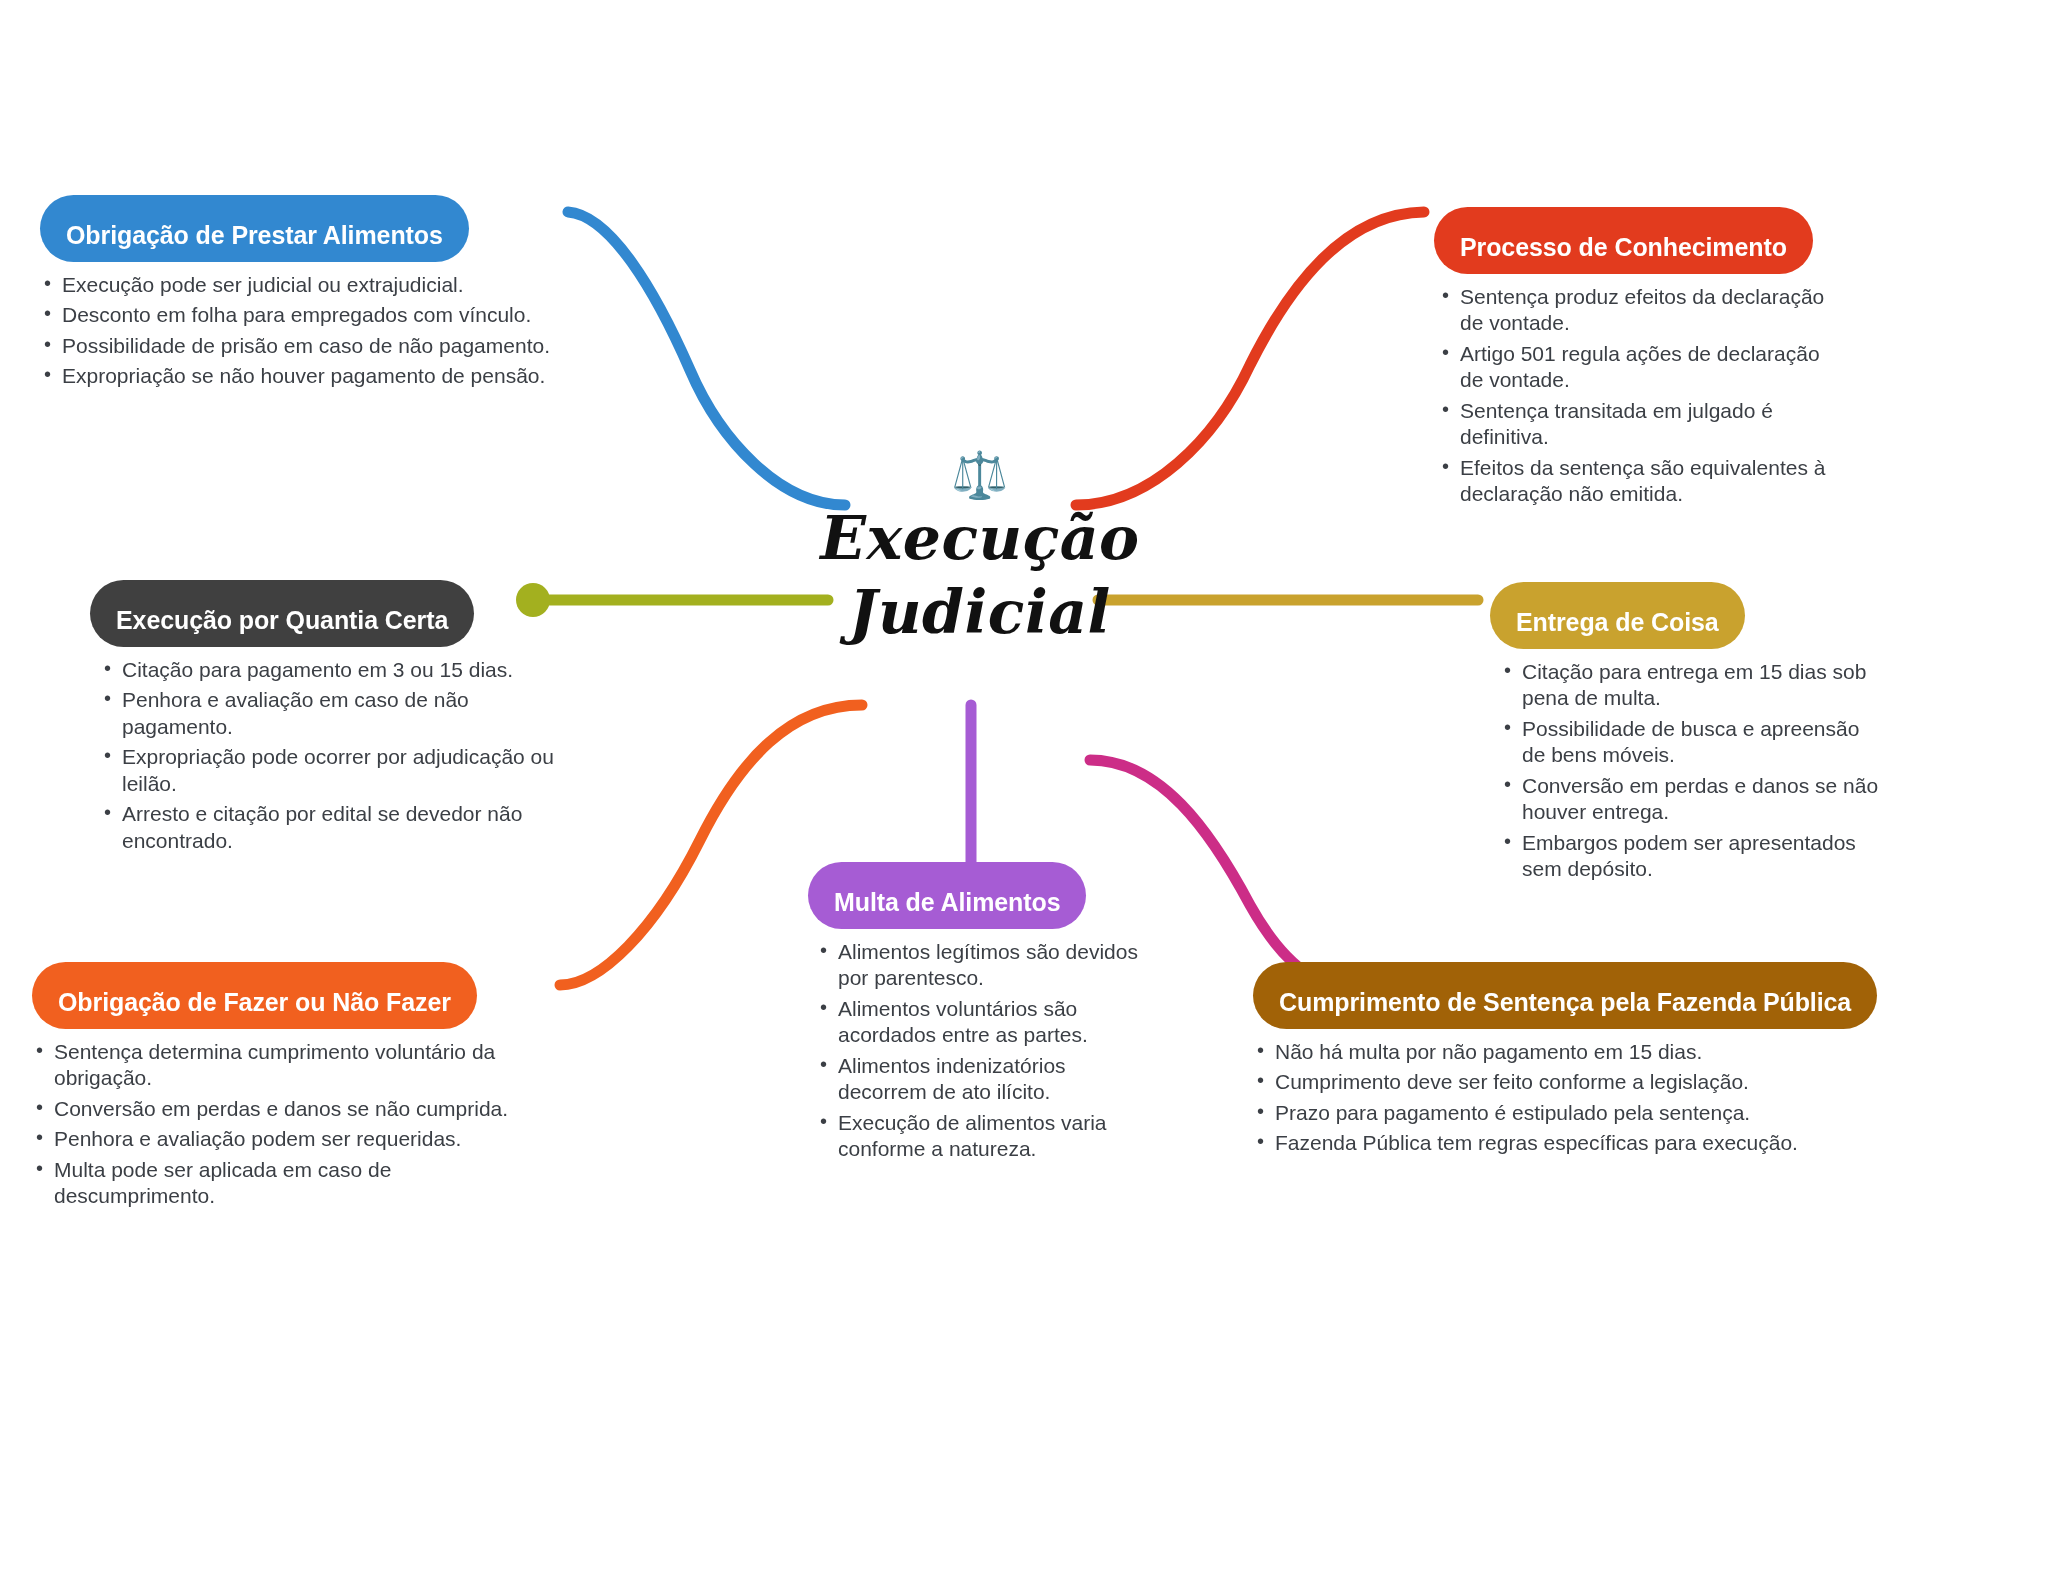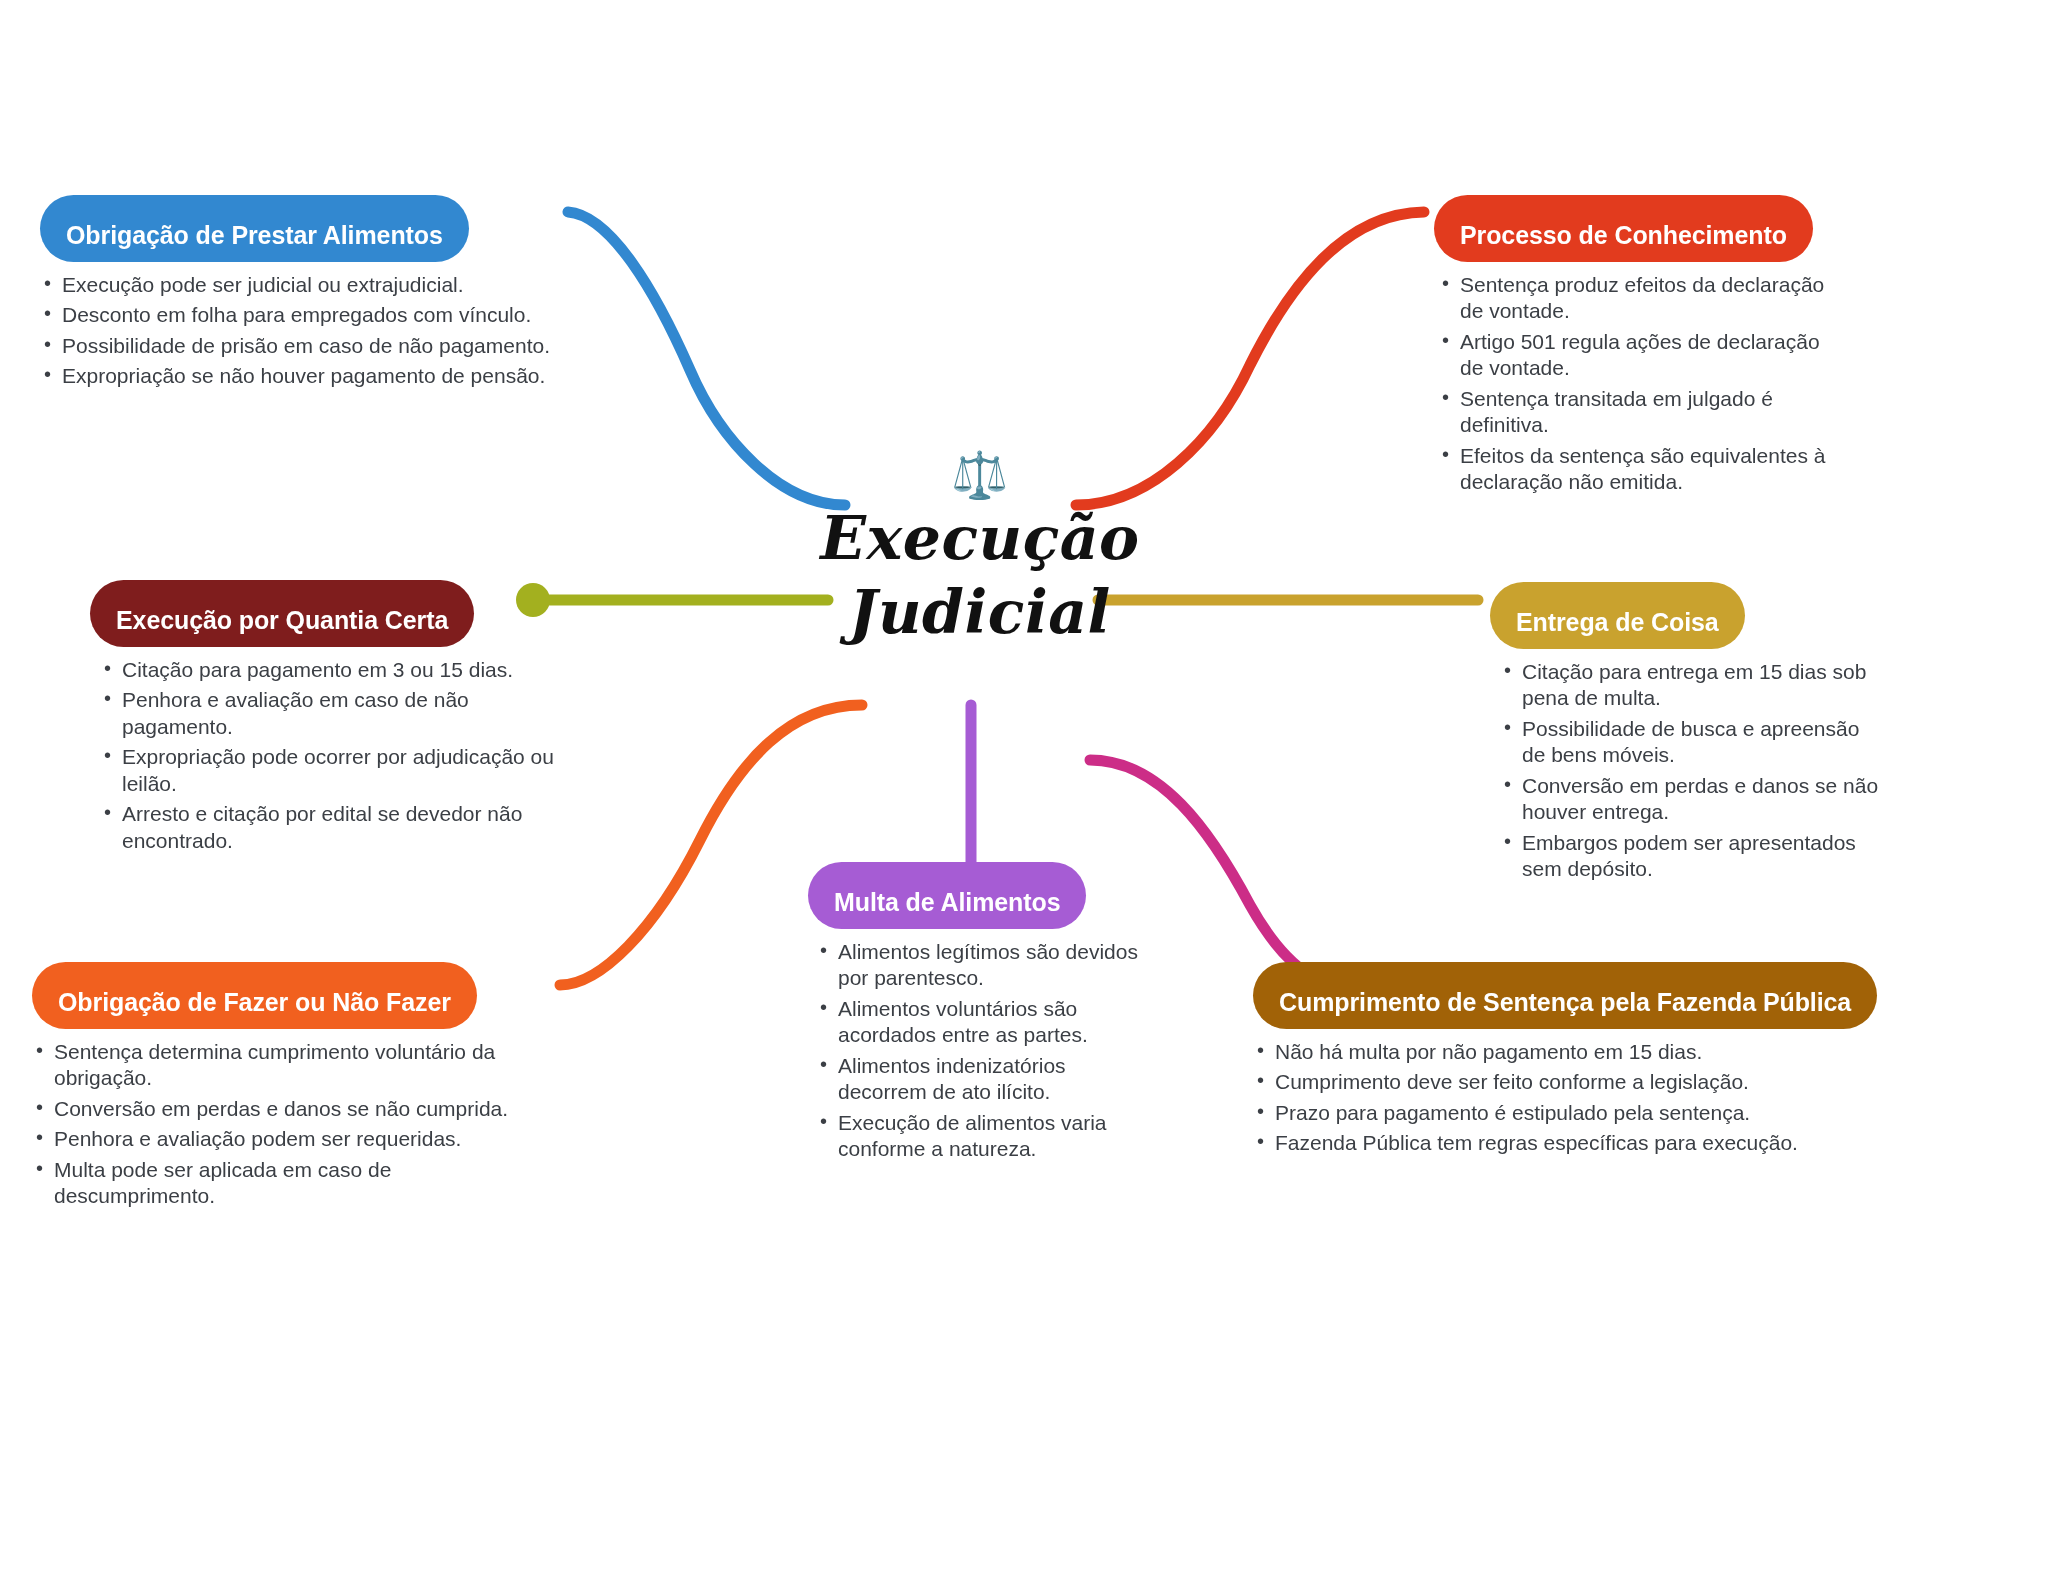--- a/index.html
+++ b/index.html
@@ -86,21 +86,21 @@
     content: "\2022";
     position: absolute;
     left: 4px;
     top: -1px;
     font-size: 20px;
     color: #3b3f45;
   }
 
   
   .b-prestar        { left: 40px;   top: 195px;  width: 520px; }
-  .b-conhecimento   { left: 1426px; top: 195px;  width: 420px; }
+  .b-conhecimento   { left: 1426px; top: 207px;  width: 420px; }
   .b-quantia        { left: 82px;   top: 580px;  width: 500px; }
   .b-entrega        { left: 1482px; top: 582px;  width: 400px; }
   .b-fazer          { left: 32px;   top: 962px;  width: 520px; }
   .b-tipos          { left: 800px;  top: 862px;  width: 360px; }
   .b-fazenda        { left: 1253px; top: 962px;  width: 580px; }
 
   .b-quantia ul.bullets li,
   .b-entrega ul.bullets li { margin-left: 18px; }
   .b-tipos  ul.bullets li  { margin-left: 16px; }
   .b-conhecimento ul.bullets li { margin-left: 12px; }
@@ -160,21 +160,21 @@
     <ul class="bullets">
       <li>Sentença produz efeitos da declaração de vontade.</li>
       <li>Artigo 501 regula ações de declaração de vontade.</li>
       <li>Sentença transitada em julgado é definitiva.</li>
       <li>Efeitos da sentença são equivalentes à declaração não emitida.</li>
     </ul>
   </div>
 
   <div class="branch b-quantia">
     <div class="pill-row">
-      <span class="pill" style="background:#7f1d1d">Execução por Quantia Certa</span>
+      <span class="pill" style="background:#404040">Execução por Quantia Certa</span>
     </div>
     <ul class="bullets">
       <li>Citação para pagamento em 3 ou 15 dias.</li>
       <li>Penhora e avaliação em caso de não pagamento.</li>
       <li>Expropriação pode ocorrer por adjudicação ou leilão.</li>
       <li>Arresto e citação por edital se devedor não encontrado.</li>
     </ul>
   </div>
 
   <div class="branch b-entrega">

